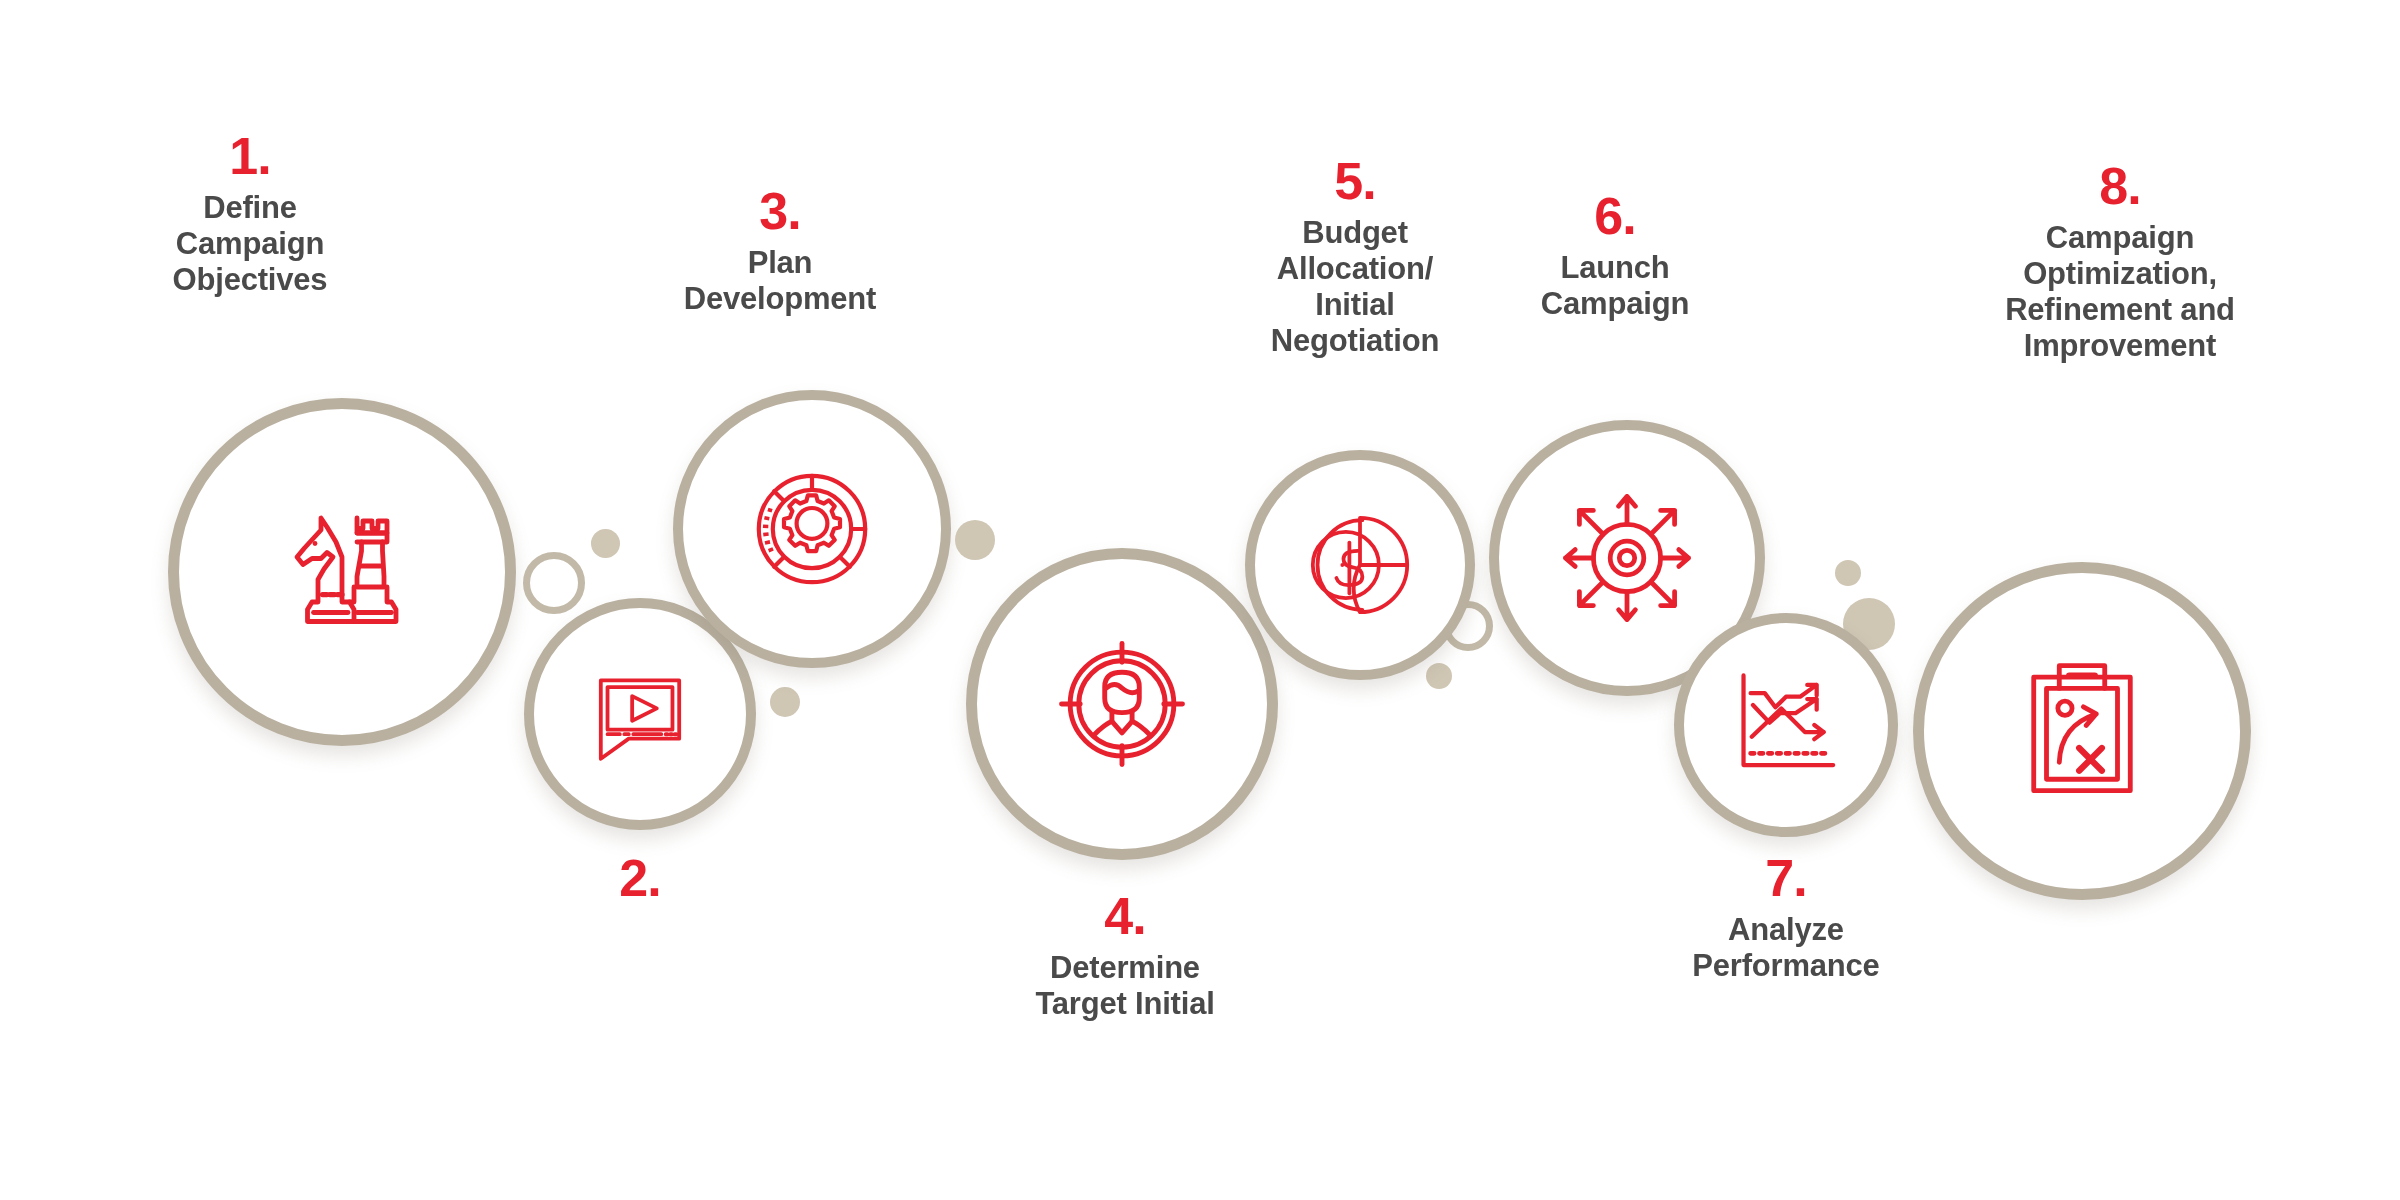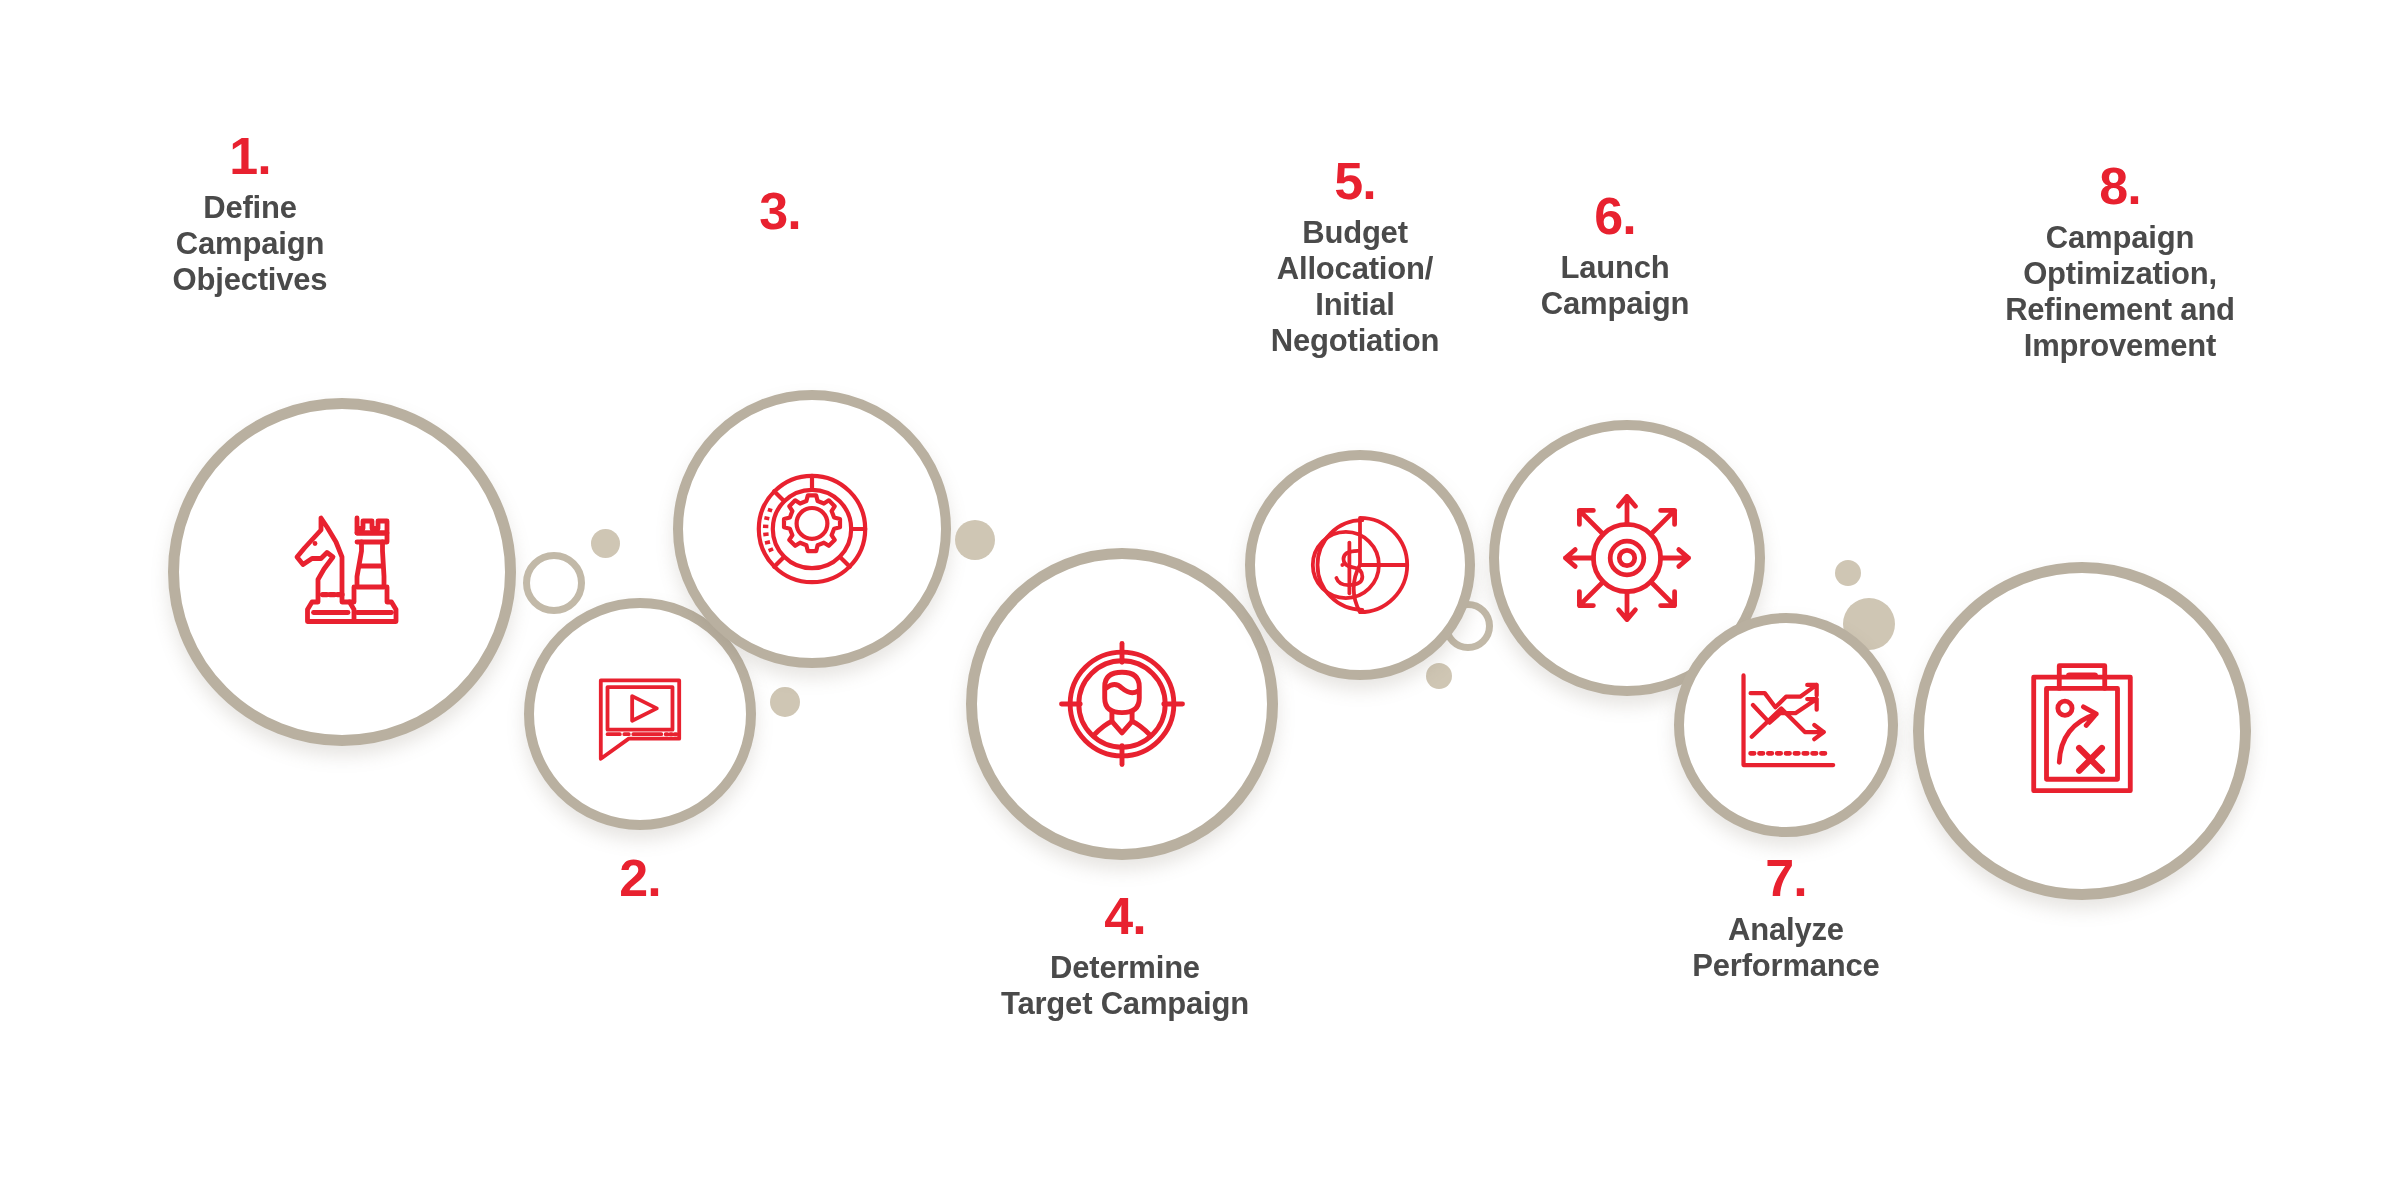--- a/index.html
+++ b/index.html
@@ -122,20 +122,22 @@
         <path d="M73 68 L74.5 68 M77 68 L78.5 68 M81 68 L82.5 68" stroke-width="3.6"></path>
         <path d="M43 34 L65 45 L43 56 Z"></path>
       </svg>
     </span>
   </div>
 
   <div class="blob solid" style="left:770px; top:687px; width:30px; height:30px;"></div>
 
   <div class="step-label" style="left:620px; top:185px; width:320px;">
     <span class="step-num">3.</span>
+    <span class="step-title">Plan
+Development</span>
   </div>
   <div class="step-circle" style="left:673px; top:390px; width:278px; height:278px; border-width:10px;">
     <span class="step-icon">
       <svg width="140" height="140" viewBox="0 0 100 100" fill="none" stroke="#e8212f" stroke-width="3" stroke-linejoin="round" stroke-linecap="round">
         <circle cx="50" cy="50" r="38"></circle>
         <circle cx="50" cy="50" r="28"></circle>
         <path d="M50 12 L50 22"></path>
         <path d="M88 50 L78 50"></path>
         <path d="M23 23 L30 30"></path>
         <path d="M23 77 L30 70"></path>
@@ -261,16 +263,16 @@
     </span>
   </div>
 
   <div class="step-label" style="left:490px; top:852px; width:300px;">
     <span class="step-num">2.</span>
   </div>
 
   <div class="step-label" style="left:940px; top:890px; width:370px;">
     <span class="step-num">4.</span>
     <span class="step-title">Determine
-Target Campaign</span>
+Target Initial</span>
   </div>
 
 </div>
 
 </body></html>

